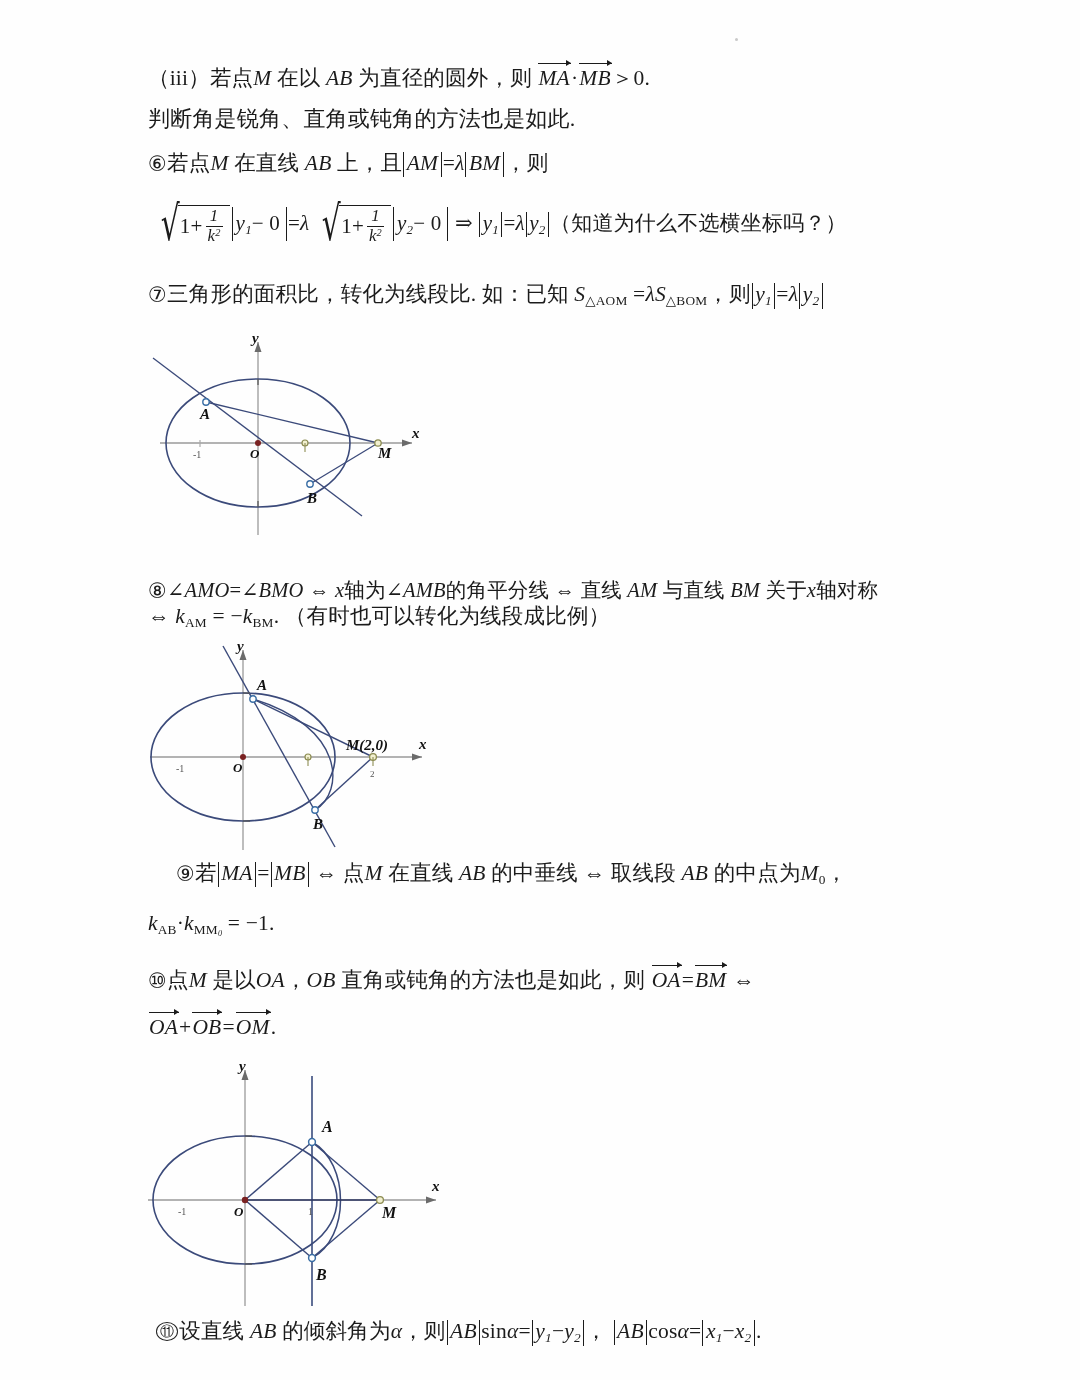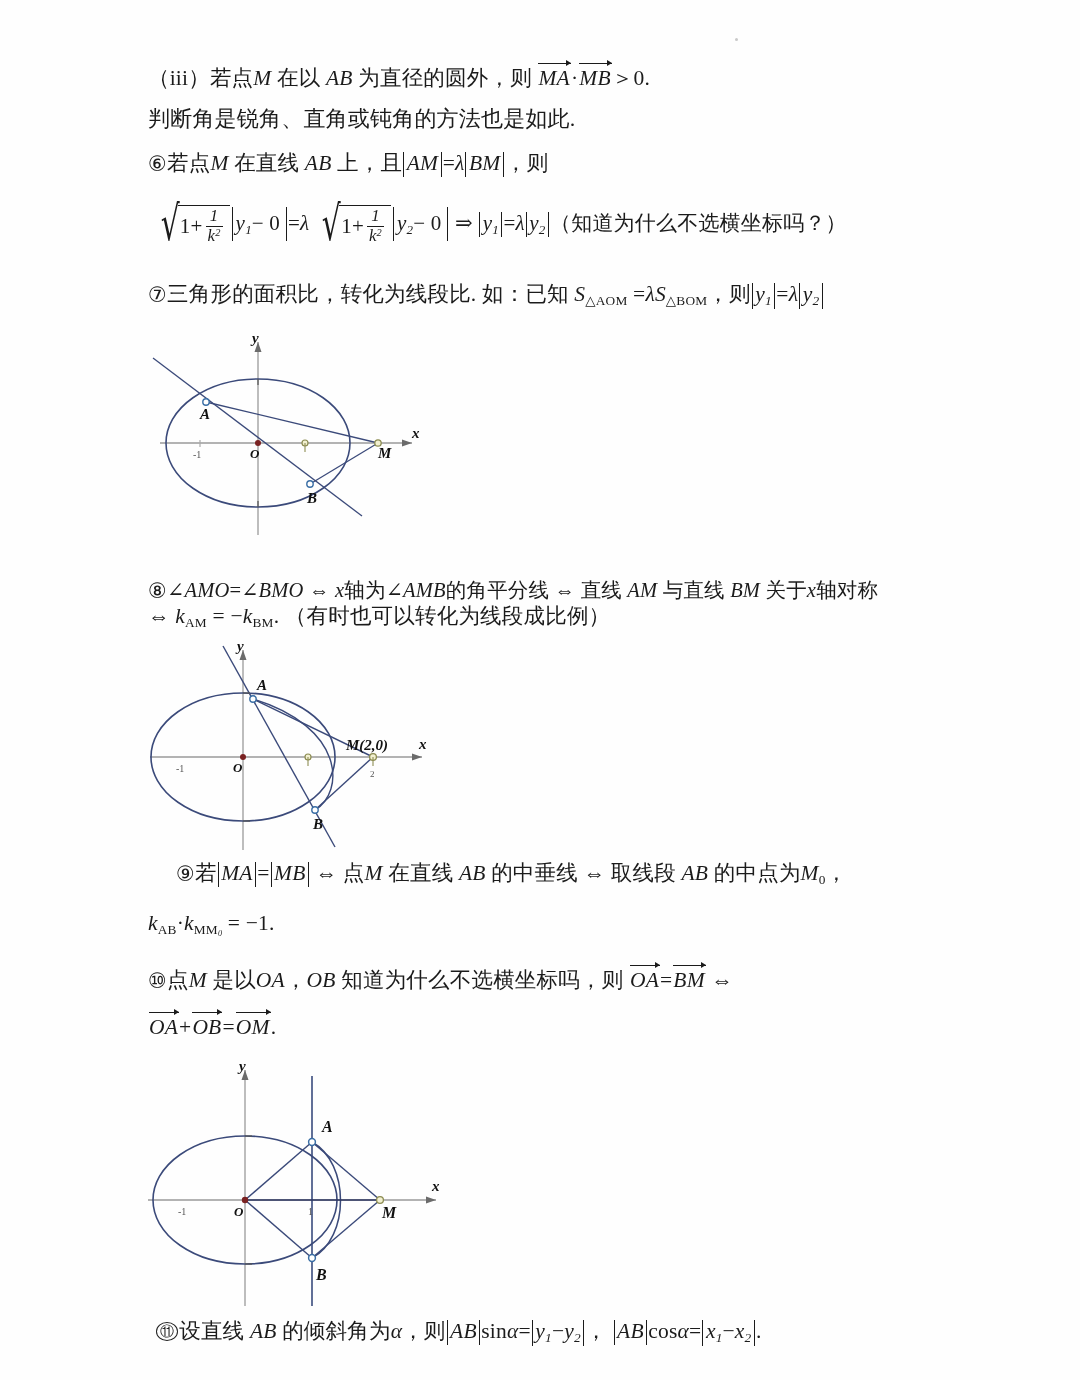--- a/index.html
+++ b/index.html
@@ -291,21 +291,21 @@
 
   <div class="line" style="top:862px;margin-left:28px;">
     <span class="circnum">⑨</span><span>若</span><span class="av">MA</span><span>=</span><span class="av">MB</span>&nbsp;<span>⇔</span>&nbsp;<span>点</span><span class="it">M</span>&nbsp;<span>在直线</span>&nbsp;<span class="it">AB</span>&nbsp;<span>的中垂线</span>&nbsp;<span>⇔</span>&nbsp;<span>取线段</span>&nbsp;<span class="it">AB</span>&nbsp;<span>的中点为</span><span class="it">M</span><sub class="rsub">0</sub><span>，</span>
   </div>
 
   <div class="line" style="top:912px;">
     <span class="it">k</span><sub class="rsub">AB</sub><span>·</span><span class="it">k</span><sub class="rsub"><span>MM</span><sub>0</sub></sub>&nbsp;<span>= −1</span><span>.</span>
   </div>
 
   <div class="line" style="top:967px;">
-    <span class="circnum">⑩</span><span>点</span><span class="it">M</span>&nbsp;<span>是以</span><span class="it">OA</span><span>，</span><span class="it">OB</span>&nbsp;<span>知道为什么不选横坐标吗，则</span>&nbsp;<span class="vec">OA</span><span>=</span><span class="vec">BM</span>&nbsp;<span>⇔</span>
+    <span class="circnum">⑩</span><span>点</span><span class="it">M</span>&nbsp;<span>是以</span><span class="it">OA</span><span>，</span><span class="it">OB</span>&nbsp;<span>直角或钝角的方法也是如此，则</span>&nbsp;<span class="vec">OA</span><span>=</span><span class="vec">BM</span>&nbsp;<span>⇔</span>
   </div>
 
   <div class="line" style="top:1014px;">
     <span class="vec">OA</span><span>+</span><span class="vec">OB</span><span>=</span><span class="vec">OM</span><span>.</span>
   </div>
 
   <div class="figure" style="left:140px; top:1048px;">
     <svg width="330" height="262" viewBox="0 0 330 262">
       <line x1="8" y1="152" x2="296" y2="152" stroke="#9a9a9a" stroke-width="1.3"></line>
       <polygon points="296,152 286,148.5 286,155.5" fill="#6b6b6b"></polygon>

